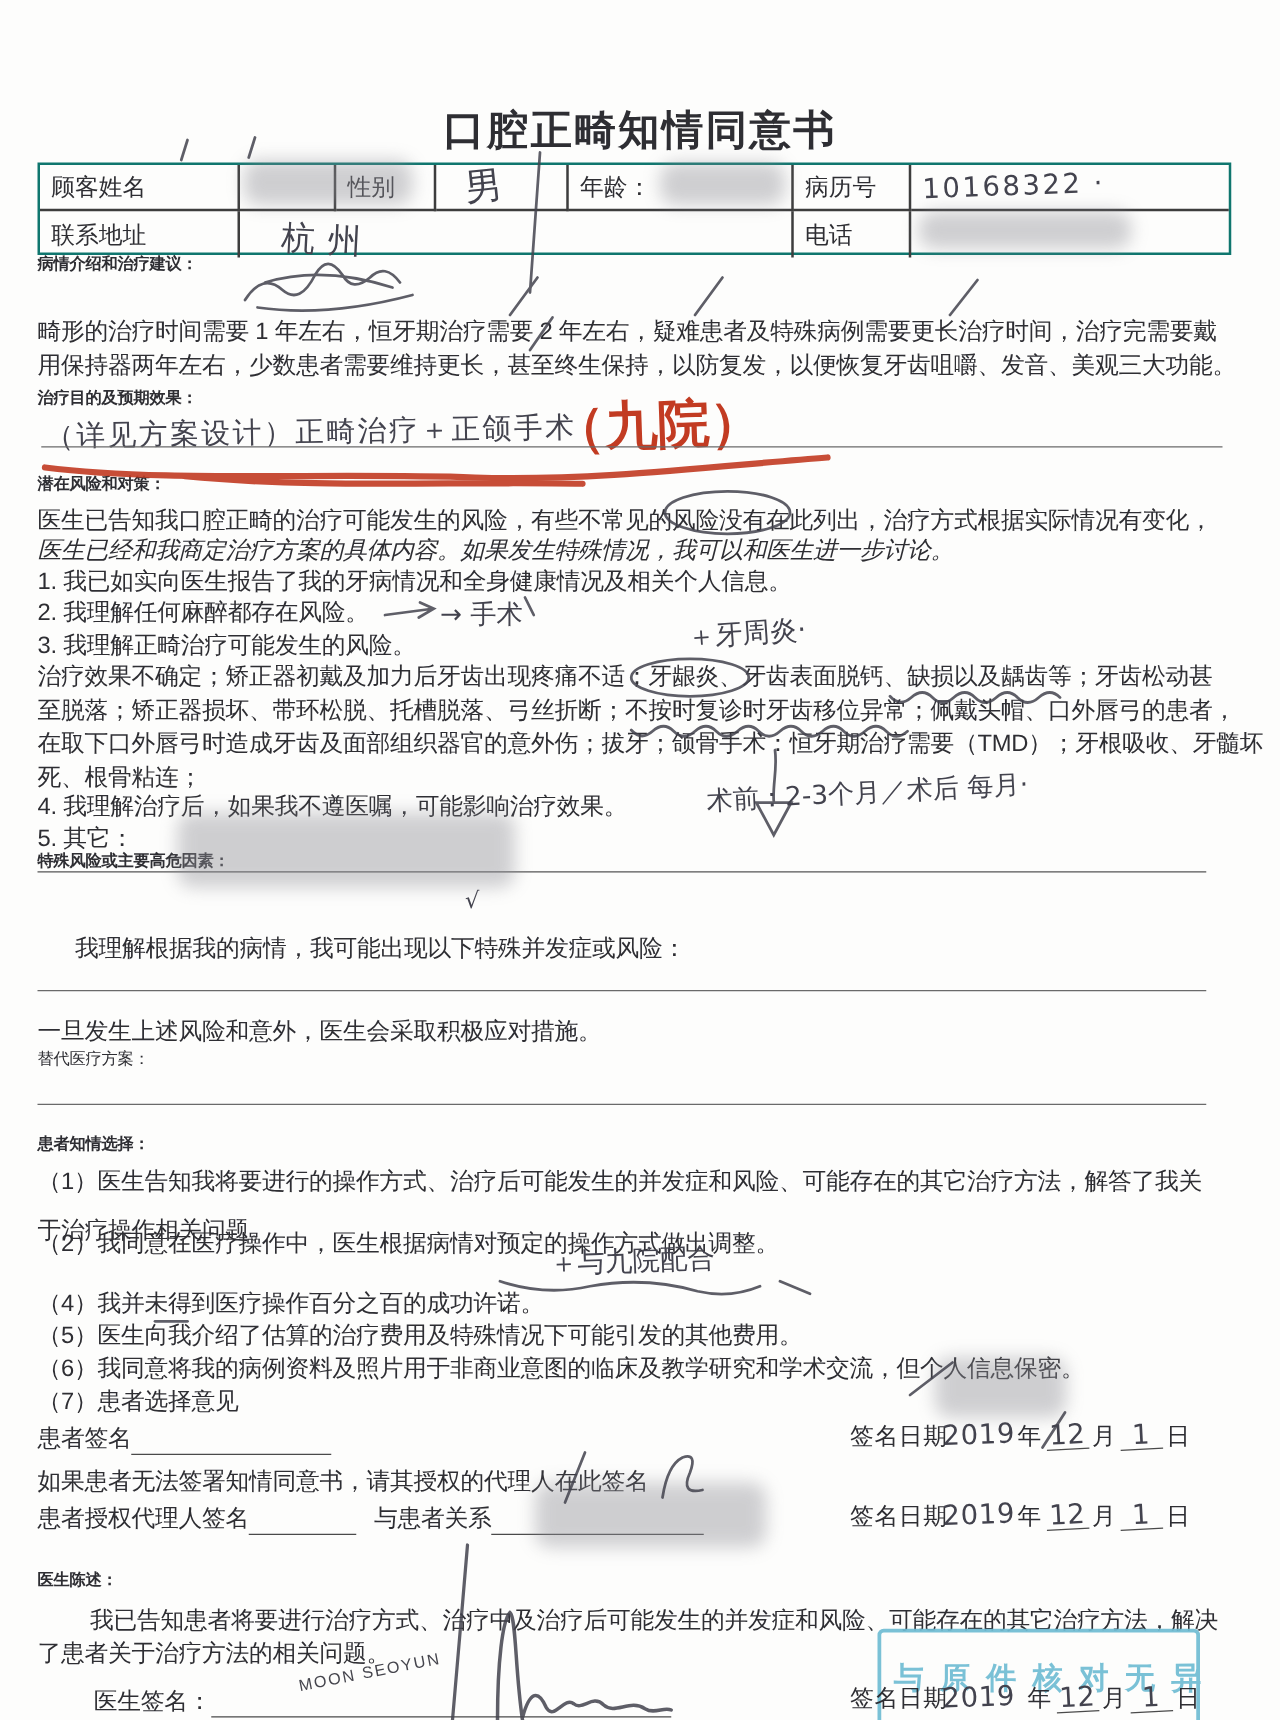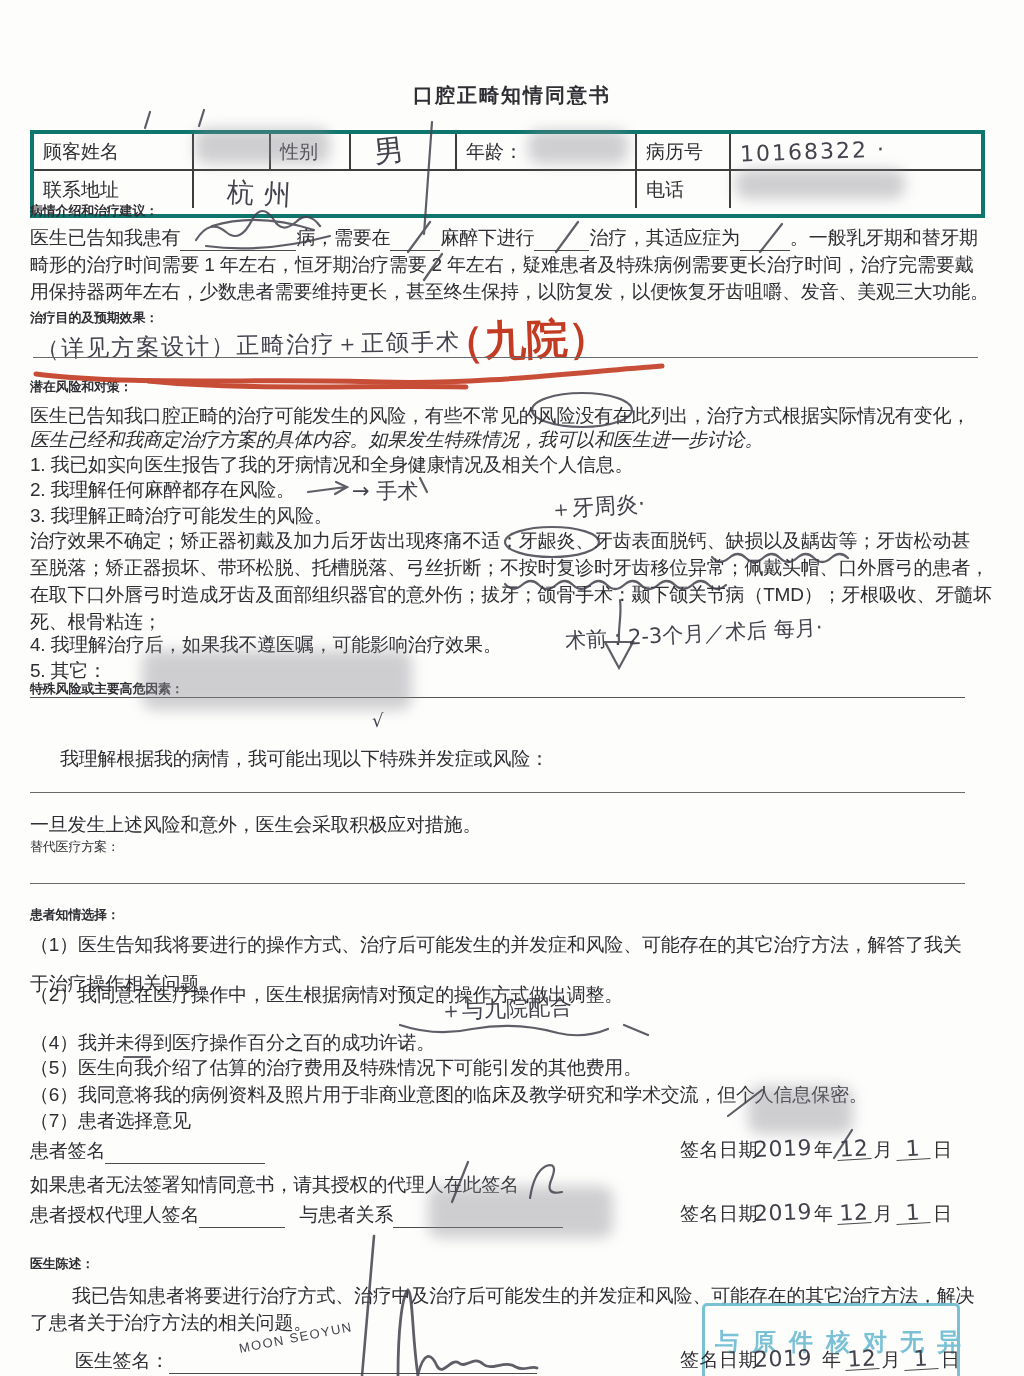--- a/index.html
+++ b/index.html
@@ -9,32 +9,32 @@
     --teal:#6fbcd3;
   }
   *{box-sizing:border-box;margin:0;padding:0;}
   body{background:#e9e9e9;font-family:"Liberation Sans",sans-serif;}
   .page{
     position:relative;width:1024px;height:1376px;margin:0 auto;
     background:#fdfdfc;overflow:hidden;color:var(--ink);
   }
   .h{position:absolute;font-size:13px;font-weight:bold;white-space:nowrap;letter-spacing:-0.2px;}
   .ln{position:absolute;font-size:19px;white-space:nowrap;letter-spacing:-0.2px;}
-  .ttl{position:absolute;width:100%;text-align:center;font-size:20px;font-weight:bold;letter-spacing:2px;}
+  .ttl{position:absolute;width:100%;text-align:center;font-size:33px;font-weight:bold;letter-spacing:2px;}
   .hw{font-family:"DejaVu Sans",sans-serif;color:var(--pencil);}
   .hw-abs{position:absolute;font-family:"DejaVu Sans",sans-serif;color:var(--pencil);white-space:nowrap;}
   .red-hw{color:var(--red);}
   .blank{display:inline-block;border-bottom:1.6px solid #4a4a4a;height:21px;vertical-align:bottom;}
   .rule{position:absolute;border-top:1.5px solid #6a6a6a;height:0;}
   .blur{position:absolute;background:#8f8f96;opacity:.42;filter:blur(7px);border-radius:12px;z-index:4;}
   
   .tbl{
-    position:absolute;left:30px;top:130px;width:955px;height:88px;
+    position:absolute;left:30px;top:130px;width:955px;height:74px;
     display:grid;grid-template-columns:160px 77px 80px 106px 180px 94px 1fr;
-    grid-template-rows:37px 37px;border:4px solid #0f766e;font-size:19px;
+    grid-template-rows:37px 37px;border:2px solid #0f766e;font-size:19px;
   }
   .cell{border-right:2px solid #3d3d3d;border-bottom:2px solid #3d3d3d;
     display:flex;align-items:center;padding-left:9px;white-space:nowrap;overflow:visible;}
   .cell.last{border-right:none;}
   .cell.bot{border-bottom:none;}
   .daterow{position:absolute;font-size:19px;white-space:nowrap;z-index:5;letter-spacing:0.5px;}
   .dd{display:inline-block;border-bottom:1.6px solid #4a4a4a;min-width:34px;text-align:center;
       font-family:"DejaVu Sans",sans-serif;color:var(--pencil);font-size:22px;
       transform:rotate(-3deg);margin:0 3px;line-height:20px;}
   .dy{display:inline-block;font-family:"DejaVu Sans",sans-serif;color:var(--pencil);
@@ -76,42 +76,39 @@
       </div>
     <div class="cell bot">电话</div>
     <div class="cell bot last"></div>
   </div>
 
   <div class="blur" style="left:195px;top:128px;width:135px;height:36px;"></div>
   <div class="blur" style="left:528px;top:130px;width:100px;height:34px;"></div>
   <div class="blur" style="left:735px;top:169px;width:170px;height:30px;"></div>
 
   <div class="h" style="left:30px;top:202px;">病情介绍和治疗建议：</div>
-  <div class="ln" style="left:30px;top:225px;">
-    <span>医生已告知我患有</span><span class="blank" style="width:116px;"></span><span>病，需要在</span><span class="blank" style="width:50px;"></span><span>麻醉下进行</span><span class="blank" style="width:55px;"></span><span>治疗，其适应症为</span><span class="blank" style="width:50px;"></span><span>。一般乳牙期和替牙期</span>
-  </div>
   <div class="ln" style="left:30px;top:252px;">畸形的治疗时间需要 1 年左右，恒牙期治疗需要 2 年左右，疑难患者及特殊病例需要更长治疗时间，治疗完需要戴</div>
   <div class="ln" style="left:30px;top:279px;">用保持器两年左右，少数患者需要维持更长，甚至终生保持，以防复发，以便恢复牙齿咀嚼、发音、美观三大功能。</div>
 
   <div class="h" style="left:30px;top:309px;">治疗目的及预期效果：</div>
   <div class="hw-abs" style="left:36px;top:330px;font-size:23px;letter-spacing:2px;transform:rotate(-1deg);">（详见方案设计）正畸治疗＋正颌手术</div>
   <div class="hw-abs red-hw" style="left:442px;top:312px;font-size:42px;font-weight:bold;transform:rotate(-2deg);">（九院）</div>
   <div class="rule" style="left:33px;top:357px;width:945px;"></div>
 
   <div class="h" style="left:30px;top:378px;">潜在风险和对策：</div>
   <div class="ln" style="left:30px;top:403px;">医生已告知我口腔正畸的治疗可能发生的风险，有些不常见的风险没有在此列出，治疗方式根据实际情况有变化，</div>
   <div class="ln" style="left:30px;top:427px;font-style:italic;">医生已经和我商定治疗方案的具体内容。如果发生特殊情况，我可以和医生进一步讨论。</div>
   <div class="ln" style="left:30px;top:452px;">1. 我已如实向医生报告了我的牙病情况和全身健康情况及相关个人信息。</div>
   <div class="ln" style="left:30px;top:477px;">2. 我理解任何麻醉都存在风险。</div>
   <div class="hw-abs" style="left:352px;top:477px;font-size:21px;">→ 手术</div>
   <div class="ln" style="left:30px;top:503px;">3. 我理解正畸治疗可能发生的风险。</div>
   <div class="hw-abs" style="left:550px;top:492px;font-size:22px;transform:rotate(-4deg);">＋牙周炎·</div>
   <div class="ln" style="left:30px;top:528px;">治疗效果不确定；矫正器初戴及加力后牙齿出现疼痛不适；牙龈炎、牙齿表面脱钙、缺损以及龋齿等；牙齿松动甚</div>
   <div class="ln" style="left:30px;top:555px;">至脱落；矫正器损坏、带环松脱、托槽脱落、弓丝折断；不按时复诊时牙齿移位异常；佩戴头帽、口外唇弓的患者，</div>
-  <div class="ln" style="left:30px;top:582px;">在取下口外唇弓时造成牙齿及面部组织器官的意外伤；拔牙；颌骨手术：颞下颌关节病（TMD）；牙根吸收、牙髓坏</div>
+  <div class="ln" style="left:30px;top:582px;">在取下口外唇弓时造成牙齿及面部组织器官的意外伤；拔牙；颌骨手术：恒牙期治疗需要（TMD）；牙根吸收、牙髓坏</div>
   <div class="ln" style="left:30px;top:609px;">死、根骨粘连；</div>
   <div class="hw-abs" style="left:565px;top:620px;font-size:21px;transform:rotate(-3deg);">术前：2-3个月／术后 每月·</div>
   <div class="ln" style="left:30px;top:632px;">4. 我理解治疗后，如果我不遵医嘱，可能影响治疗效果。</div>
   <div class="ln" style="left:30px;top:658px;">5. 其它：</div>
   <div class="blur" style="left:142px;top:650px;width:270px;height:60px;"></div>
   <div class="rule" style="left:30px;top:697px;width:935px;border-top-color:#555;"></div>
 
   <div class="h" style="left:30px;top:680px;">特殊风险或主要高危因素：</div>
   <div class="hw-abs" style="left:372px;top:710px;font-size:18px;">√</div>
   <div class="ln" style="left:60px;top:746px;">我理解根据我的病情，我可能出现以下特殊并发症或风险：</div>

